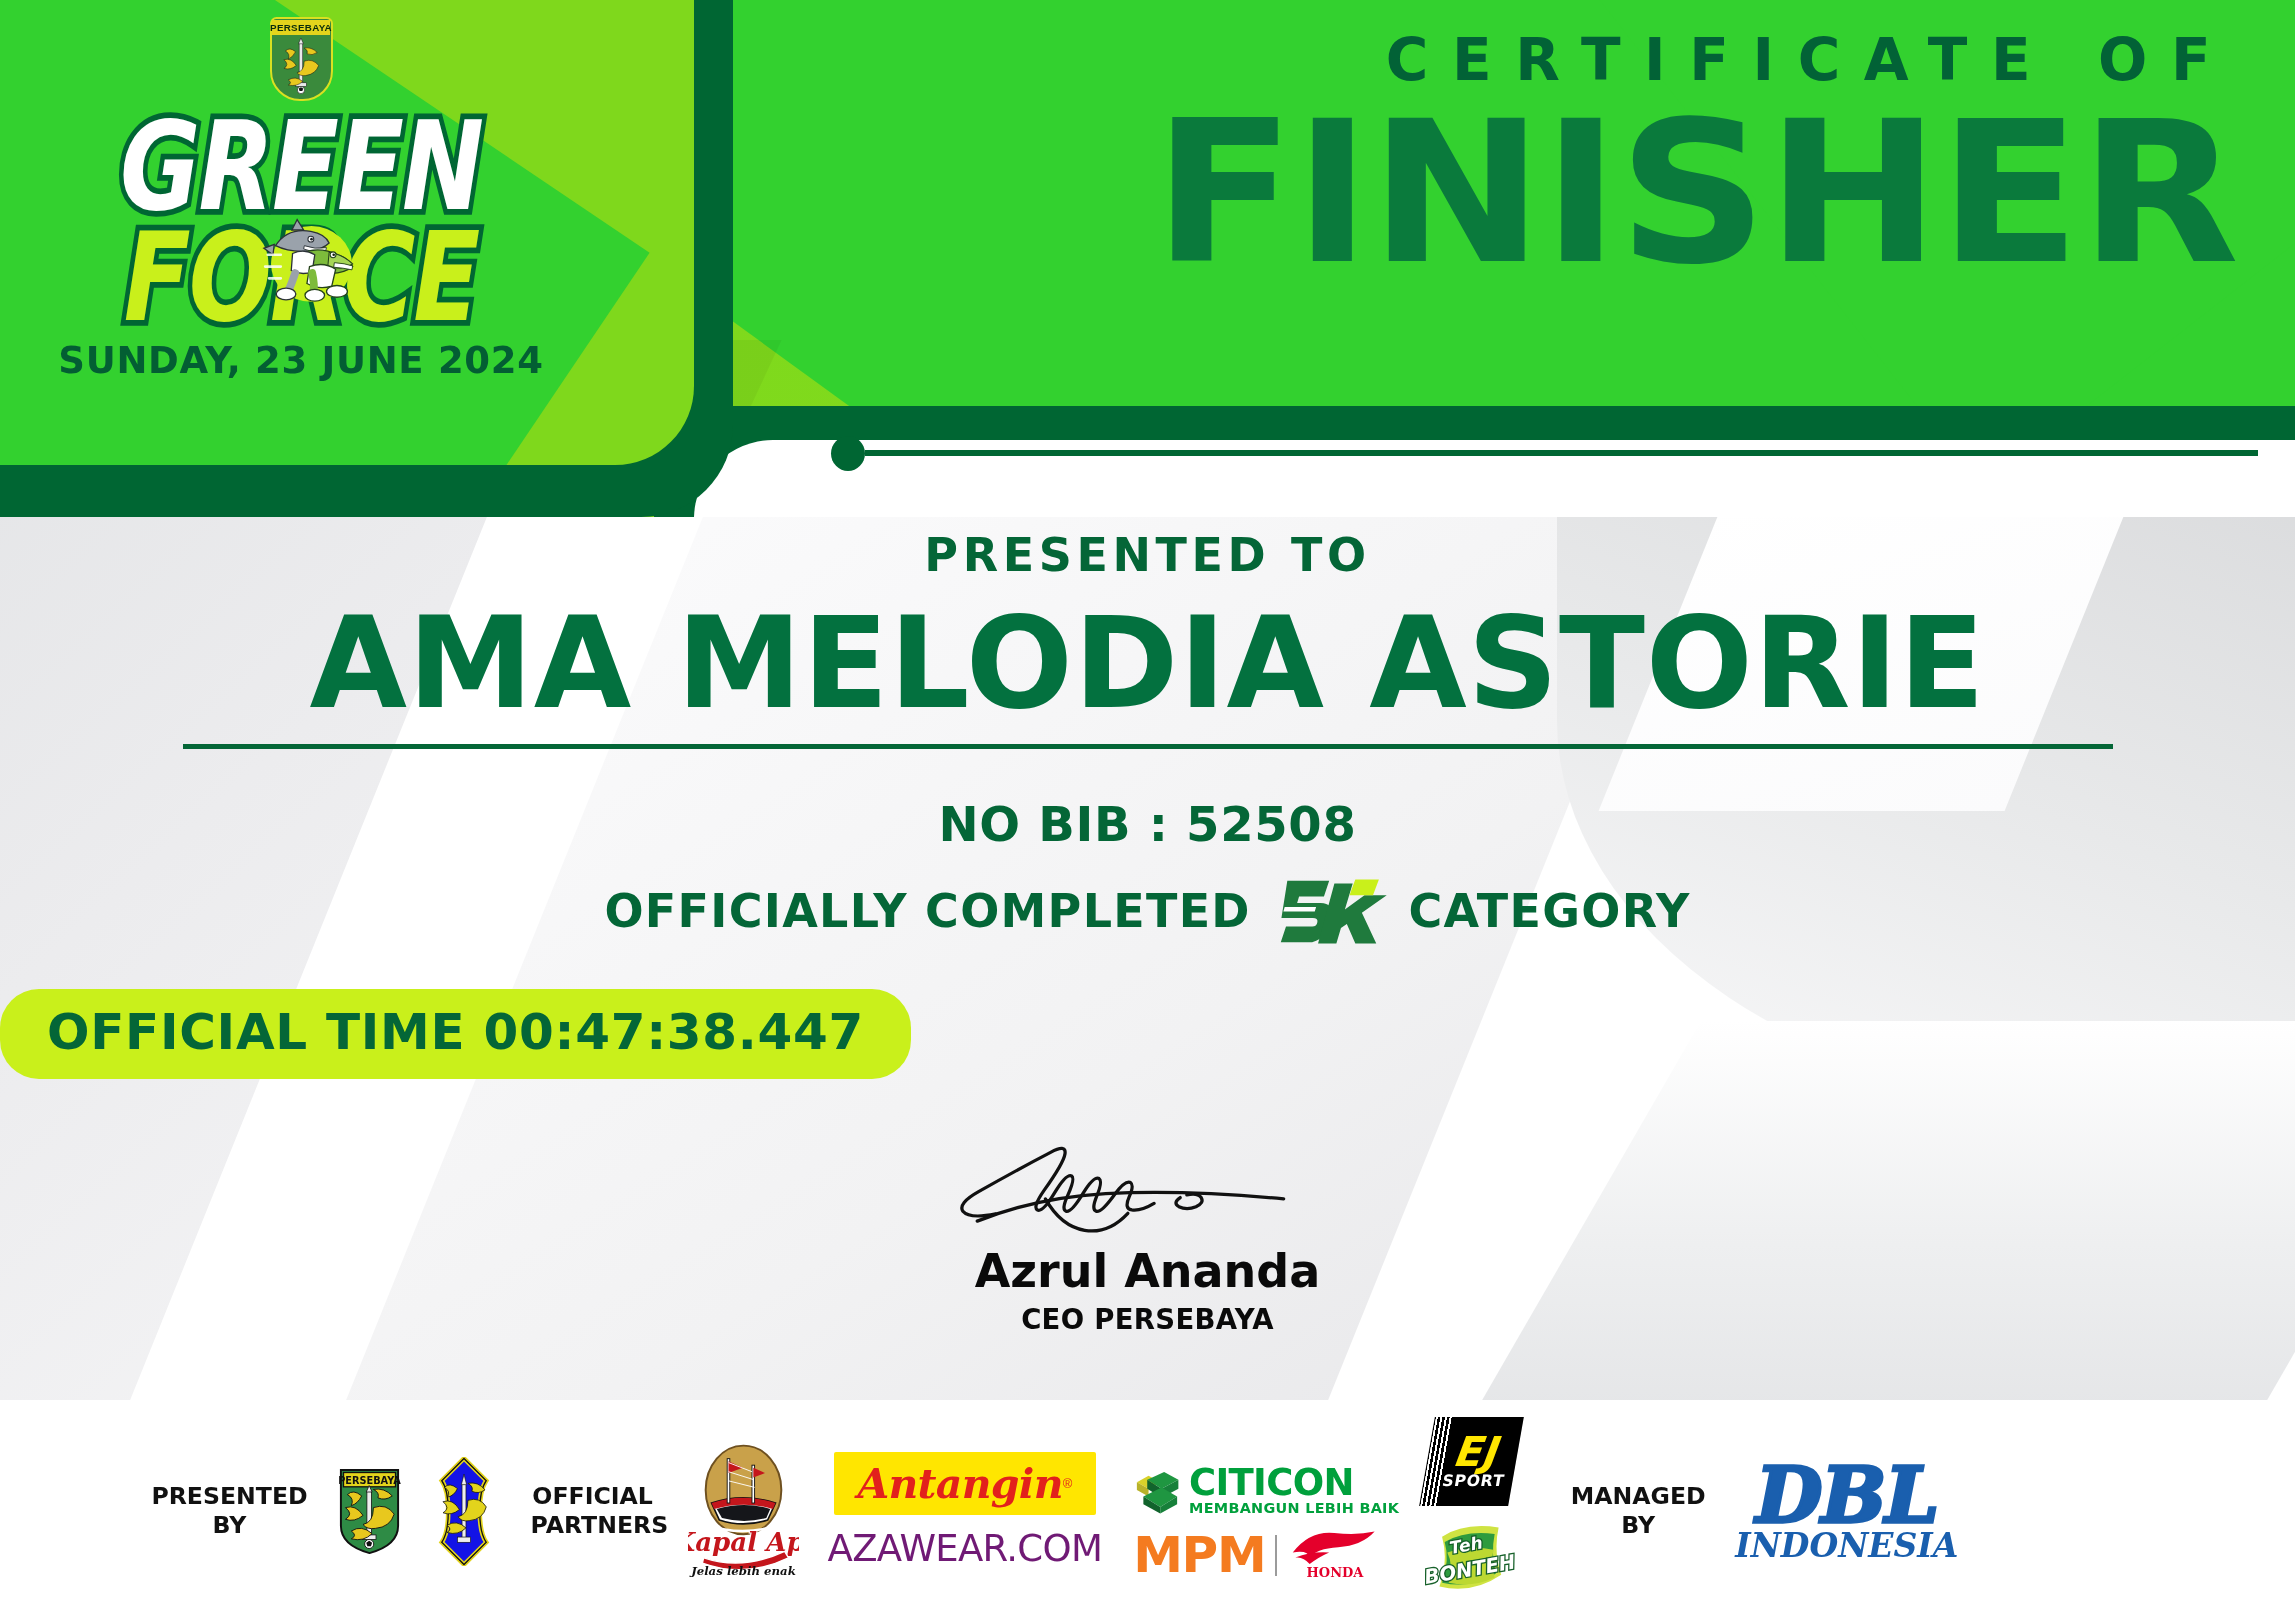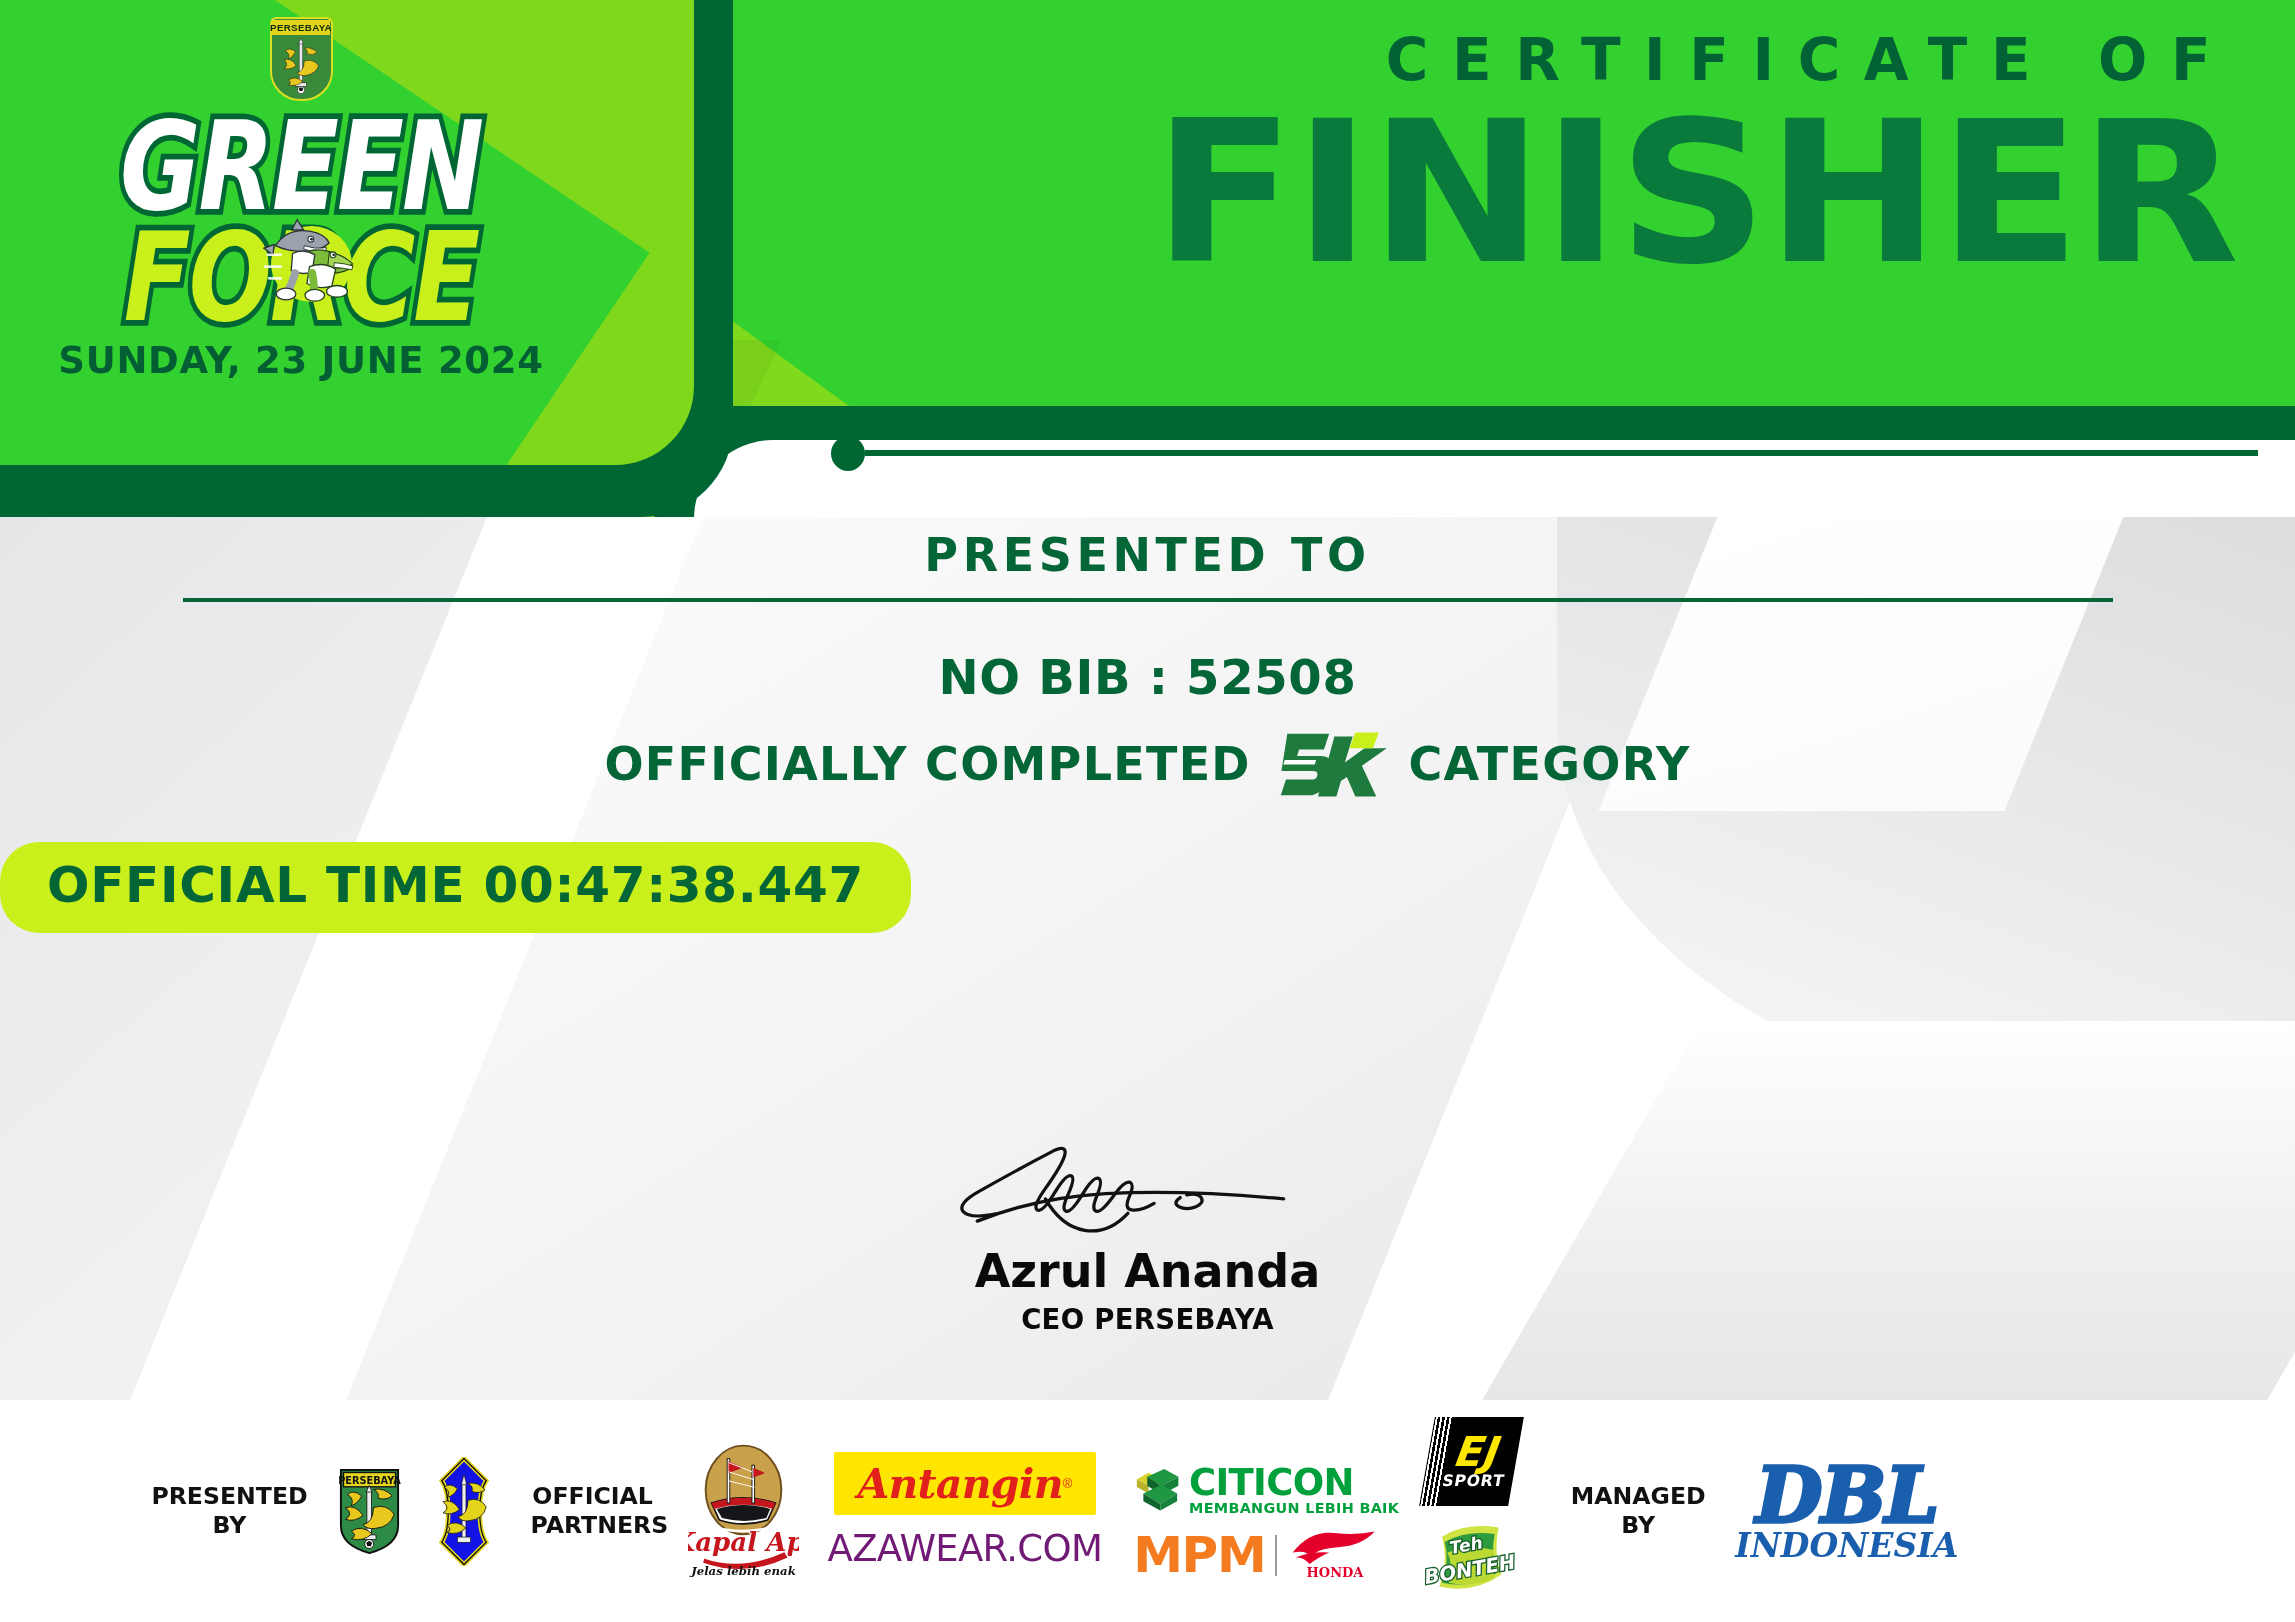--- a/index.html
+++ b/index.html
@@ -336,21 +336,21 @@
     font-family:"DejaVu Serif", serif; font-style:italic; font-weight:bold;
     font-size:41px; color:#e2211c; letter-spacing:-0.7px;
   }
   .antangin-r { font-size:13px; vertical-align:super; color:#e2211c; }
   .azawear {
     font-family:"DejaVu Sans", sans-serif; font-weight:normal;
     font-size:37px; color:#701a75; letter-spacing:-0.7px;
   }
 
   .stack-citicon { margin-left:31px; display:flex; flex-direction:column; align-items:flex-start; gap:13px; }
-  .citicon-row { display:flex; align-items:flex-start; gap:7.9px;margin-top:24px; }
+  .citicon-row { display:flex; align-items:flex-end; gap:7.9px;margin-top:24px; }
   .citicon-mark { width:48px; height:48px; }
   .citicon-mark svg { width:100%; height:100%; display:block; }
   .citicon-words { display:flex; flex-direction:column; }
   .citicon-name {
     font-family:"DejaVu Sans", sans-serif; font-weight:bold;
     font-size:37px; color:#00a03c; letter-spacing:-0.7px; line-height:35px;
   }
   .citicon-tag {
     font-family:"DejaVu Sans", sans-serif; font-weight:bold;
     font-size:14.4px; color:#00a03c; letter-spacing:0.3px;
@@ -484,20 +484,21 @@
     <div class="title-main">FINISHER</div>
   </div>
 
   <div class="dot-rule">
     <div class="dot"></div>
     <div class="rule"></div>
   </div>
 
   <div class="content">
     <div class="presented-to">PRESENTED TO</div>
+    <div class="recipient">AMA MELODIA ASTORIE</div>
     <div class="divider"></div>
     <div class="bib">NO BIB : 52508</div>
 
     <div class="completed-row">
       <span>OFFICIALLY COMPLETED</span>
       <span class="cat-badge">
         <svg viewBox="0 0 185 120" xmlns="http://www.w3.org/2000/svg">
           <g fill="#1f7a3d">
             <path d="M28 10 h64 l-8 24 h-38 l-3 10 h36 q20 0 17 22 q-4 30 -30 38 h-48 l8 -24 h40 q7 0 8 -7 q1 -6 -7 -6 h-48 z"></path>
             <path d="M100 14 h28 l-12 40 l30 -22 h34 l-38 27 l22 47 h-32 l-13 -30 l-9 6 l-7 24 h-28 z"></path>

